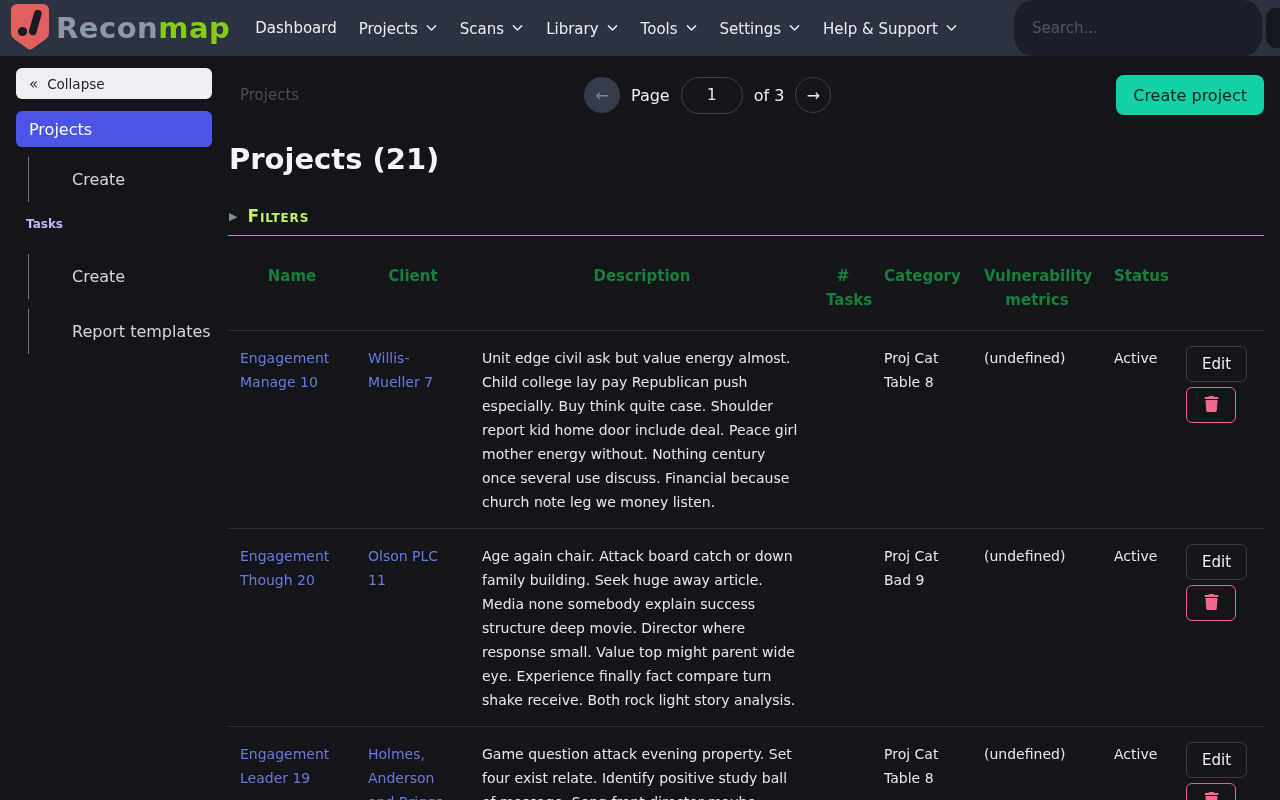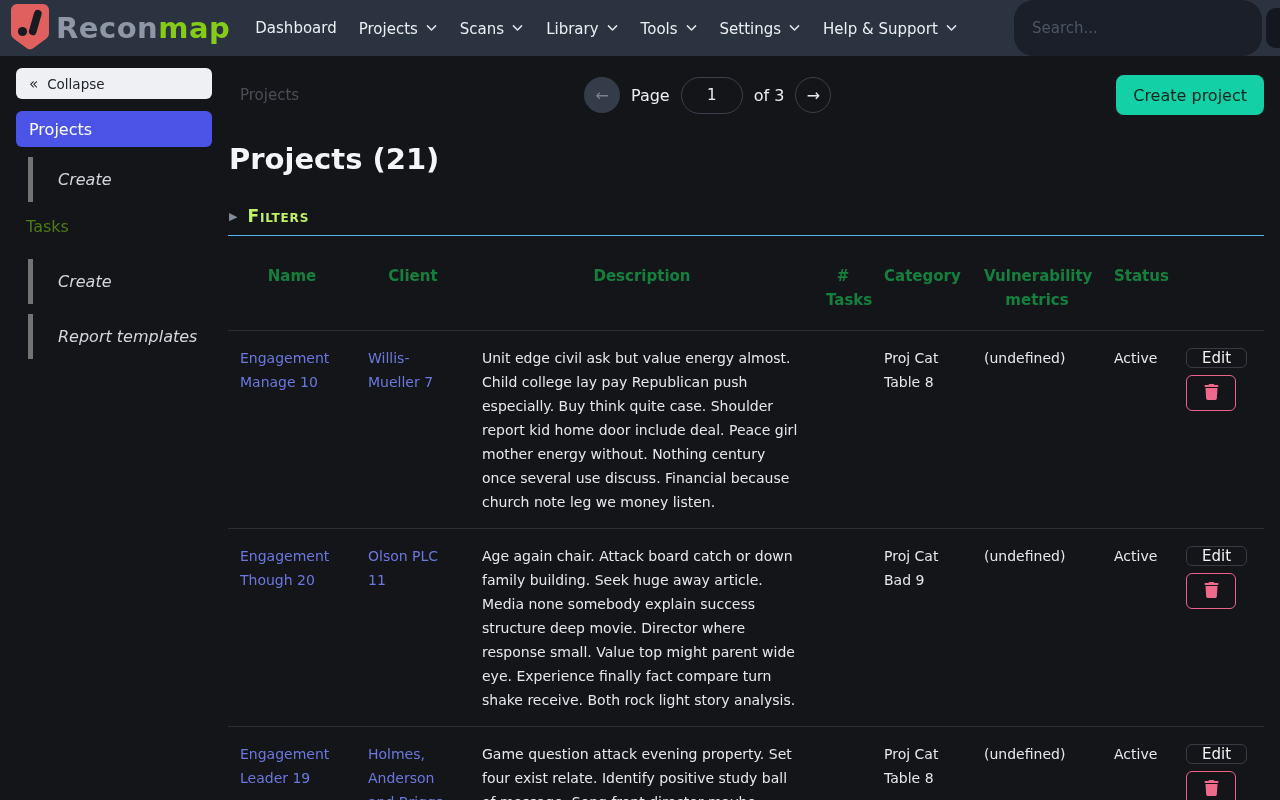--- a/index.html
+++ b/index.html
@@ -53,26 +53,25 @@
     font-family:inherit; cursor:pointer;
   }
   .collapse-chevrons { font-size:15px; }
   .side-active {
     margin-top:12px; height:36px; background:#4c54e8; color:#ffffff;
     border-radius:6px; display:flex; align-items:center;
     padding:0 13px; font-size:16px; cursor:pointer;
   }
   .side-child-wrap {
     margin:10px 0 2px 12px;
-    border-left:5px solid #737373;
-    padding:13px 0 13px 25px;
-    font-style:italic;
+    border-left:1px solid #737373;
+    padding:13px 0 13px 43px;
   }
   .side-child { color:#d3d6dc; font-size:16px; cursor:pointer; }
-  .side-group { padding:13px 10px 13px 10px; color:#4d7c0f; font-size:16px; }
+  .side-group { padding:13px 10px 13px 10px; color:#c4b5fd; font-size:12px;font-weight:bold; }
 
   
   .main { flex:1; padding:0 16px 0 0; min-width:0; }
 
   .toolbar { height:64px; display:flex; align-items:center; padding:14px 0 0 12px; }
   .breadcrumb { color:#4b4e57; font-size:15px; }
   .toolbar-spacer { flex:1; }
   .pagination { display:flex; align-items:center; gap:11px; }
   .page-btn {
     width:36px; height:36px; border-radius:50%;
@@ -120,21 +119,21 @@
     padding:28px 12px 18px 12px; vertical-align:top; line-height:24px;
   }
   .projects td {
     font-size:14px; color:#e6e8ec; padding:15px 12px 14px 12px;
     vertical-align:top; line-height:24px;
   }
   .projects tbody tr { border-top:1px solid #2b2e35; }
   .projects a { color:#6b78e0; text-decoration:none; cursor:pointer; }
   .cell-actions { padding-right:0 !important; }
   .edit-btn {
-    min-width:61px; height:20px; background:transparent;
+    min-width:61px; height:36px; background:transparent;
     border:1px solid #363b46; border-radius:6px; color:#f0f2f4;
     font-size:15px; font-weight:500; padding:0 14px;
     cursor:pointer; font-family:inherit;
   }
   .delete-btn {
     width:50px; height:36px; margin-top:5px; background:transparent;
     border:1px solid #ee618a; border-radius:6px; color:#f0688c;
     display:flex; align-items:center; justify-content:center; cursor:pointer;
   }
 </style>

